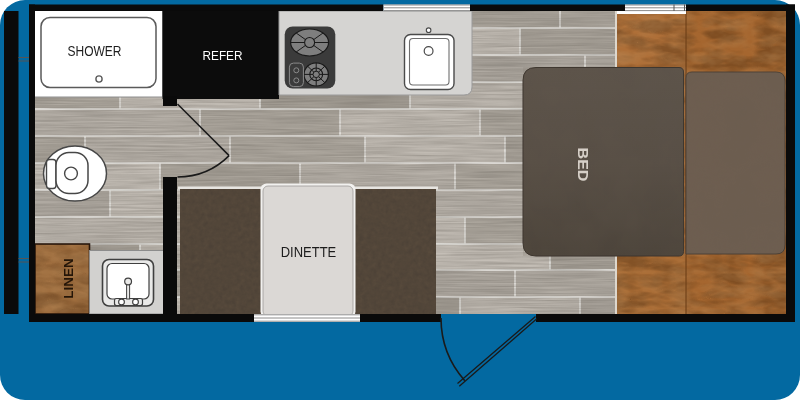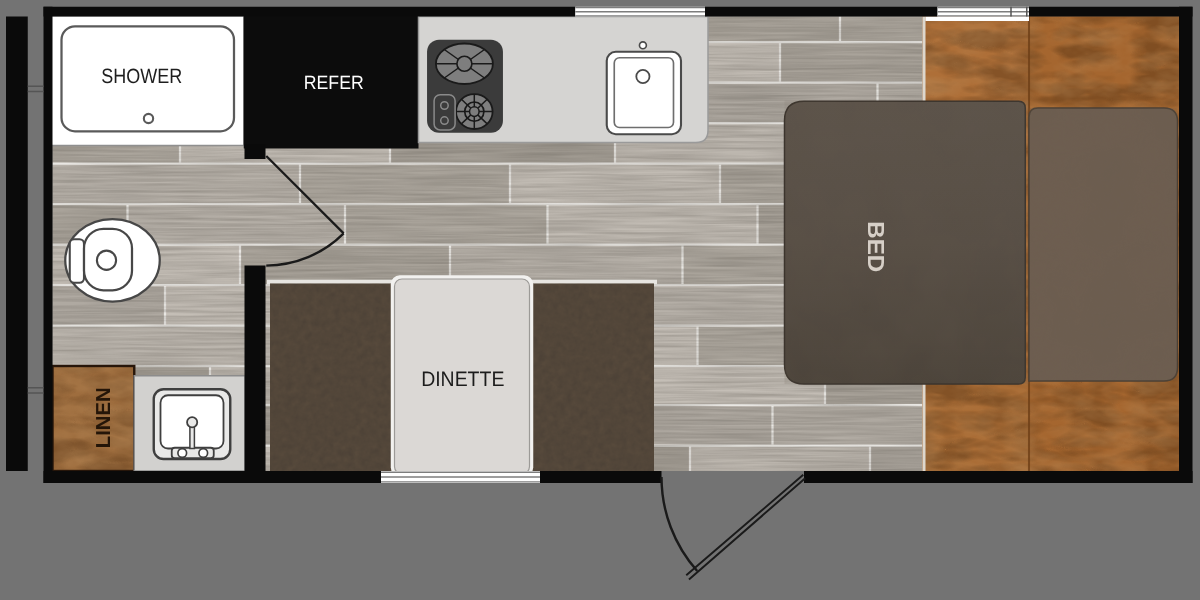--- a/index.html
+++ b/index.html
@@ -1,15 +1,15 @@
 <!DOCTYPE html>
 <html><head><meta charset="utf-8"><title>Floorplan</title>
 <style>
 html,body{margin:0;padding:0;background:#ffffff;}
-#plan{position:relative;width:800px;height:400px;background:#737373;font-family:"Liberation Sans",sans-serif;}
+#plan{position:relative;width:800px;height:400px;background:#0369a1;font-family:"Liberation Sans",sans-serif;border-radius:25px;}
 svg text{font-family:"Liberation Sans",sans-serif;}
 </style></head>
 <body>
 <div id="plan">
 <svg width="800" height="400" viewBox="0 0 800 400">
 <defs>
 <linearGradient id="bedGrad" x1="0" y1="0" x2="0" y2="1">
  <stop offset="0" stop-color="#5c534a"></stop>
  <stop offset="0.5" stop-color="#574e45"></stop>
  <stop offset="1" stop-color="#4b433a"></stop>

